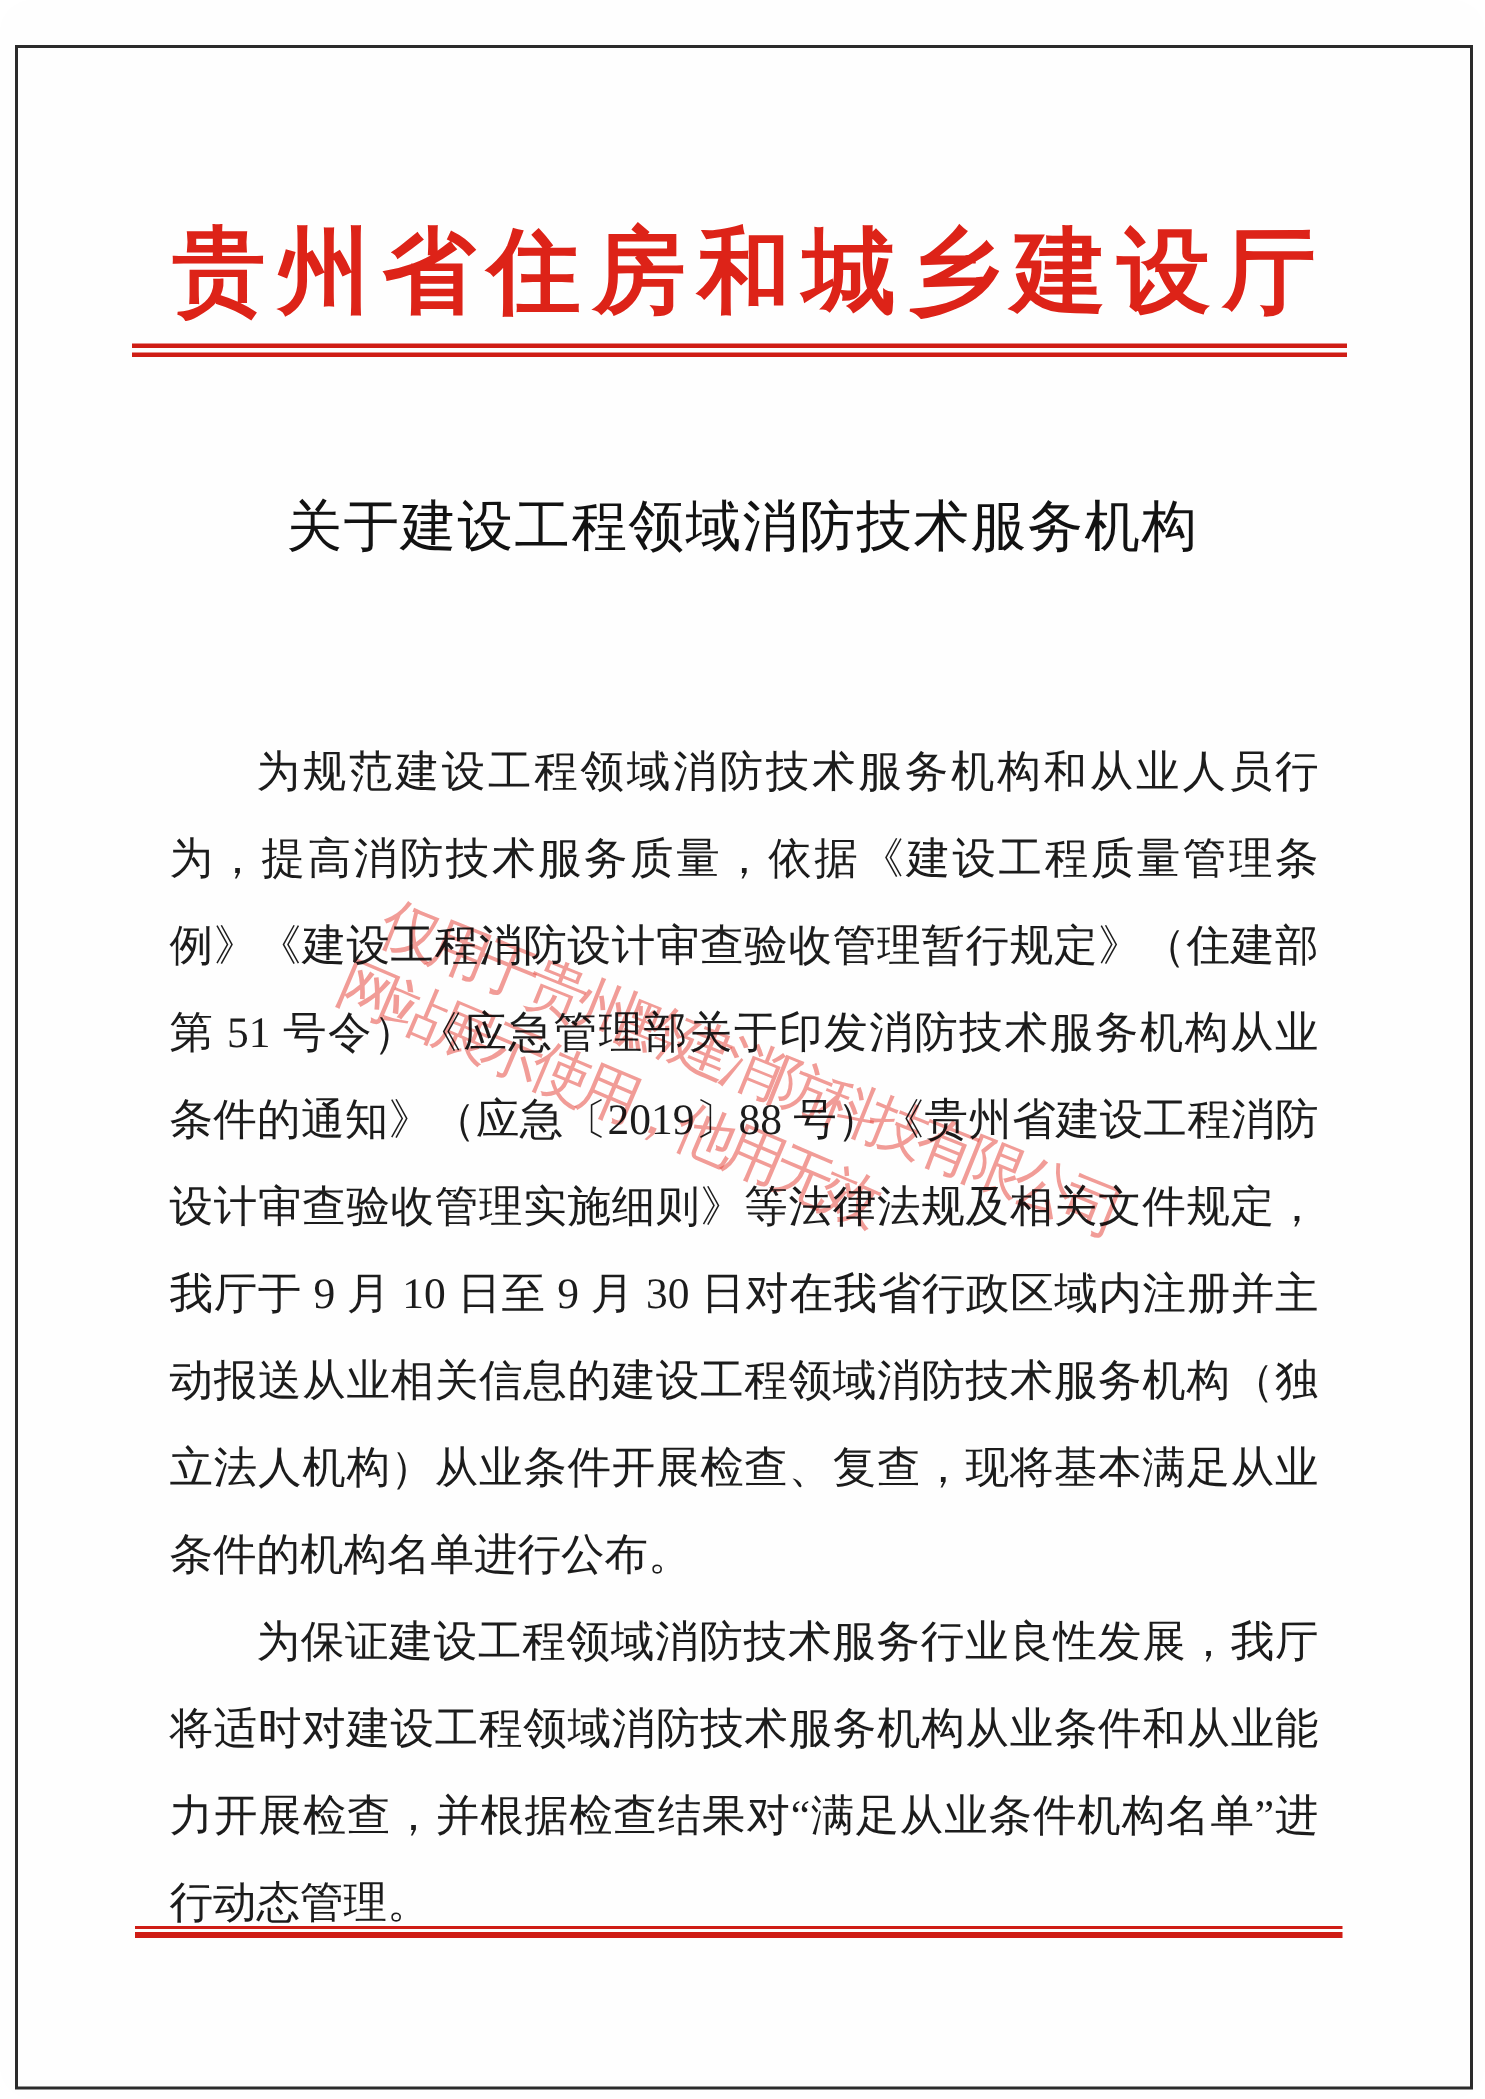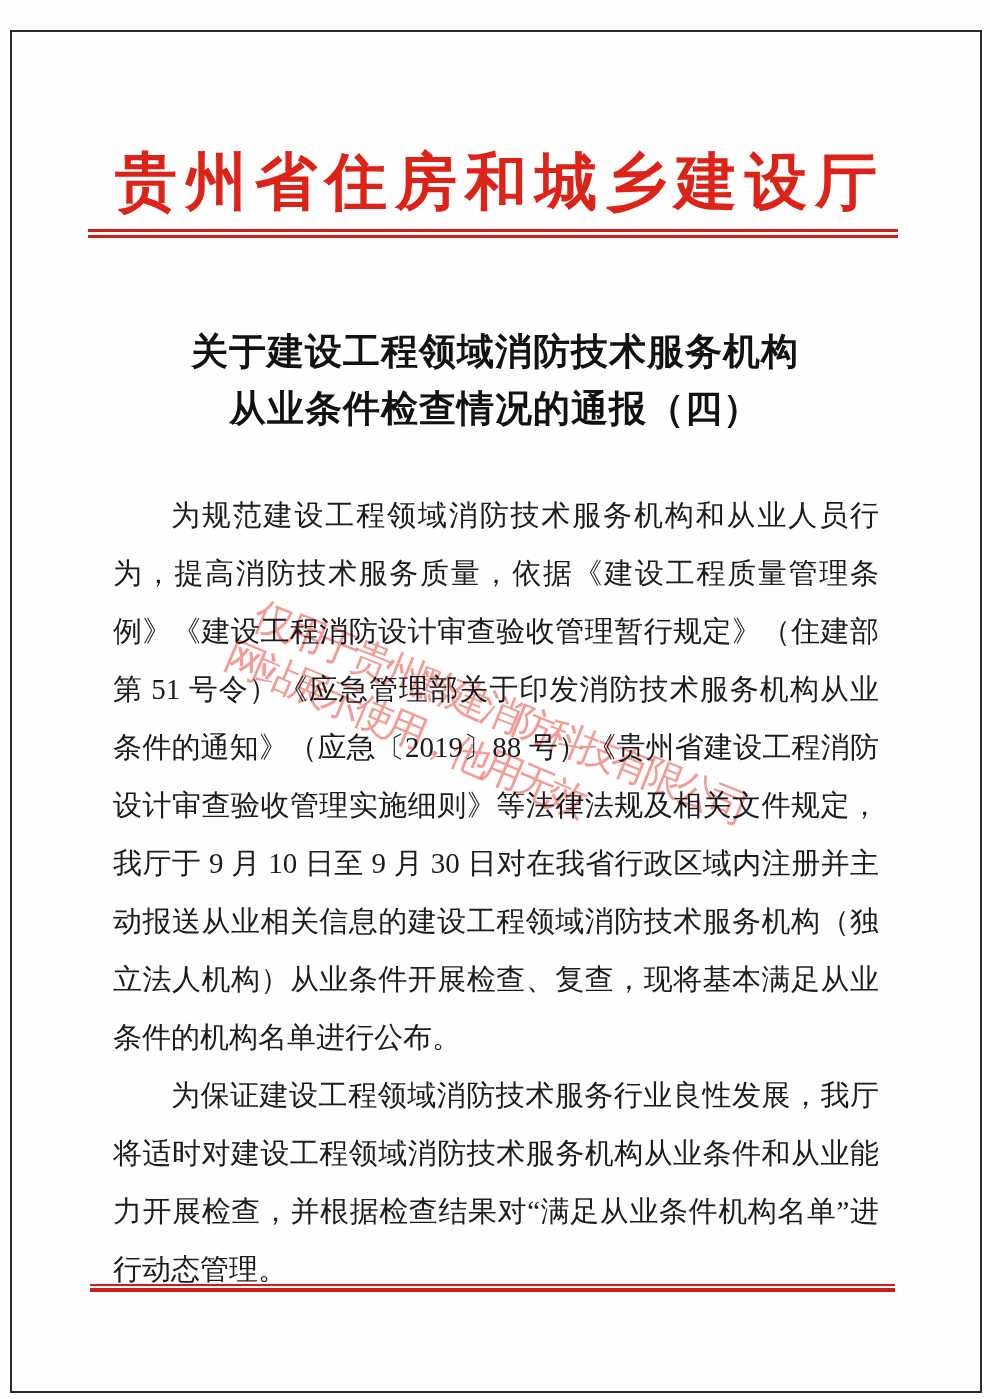--- a/index.html
+++ b/index.html
@@ -60,21 +60,21 @@
     height: 2px;
   }
   .doc-title {
     position: absolute;
     top: 323px;
     left: 0;
     width: 100%;
     text-align: center;
     color: #121212;
     font-size: 37px;
-    font-weight: bold;
+    font-weight: normal;
     line-height: 57px;
     letter-spacing: 1px;
   }
   .body-text {
     position: absolute;
     top: 486px;
     left: 113px;
     width: 766px;
     color: #1c1c1c;
     font-size: 29px;
@@ -117,21 +117,20 @@
 <div class="page">
 
   <div class="page-border"></div>
 
   <div class="letterhead">贵州省住房和城乡建设厅</div>
 
   <div class="rule top-rule"></div>
 
   <div class="doc-title">
     <div>关于建设工程领域消防技术服务机构</div>
-    <div>从业条件检查情况的通报（四）</div>
   </div>
 
   <div class="body-text">
     <p class="para">为规范建设工程领域消防技术服务机构和从业人员行为，提高消防技术服务质量，依据《建设工程质量管理条例》《建设工程消防设计审查验收管理暂行规定》（住建部第 51 号令）《应急管理部关于印发消防技术服务机构从业条件的通知》（应急〔2019〕88 号）《贵州省建设工程消防设计审查验收管理实施细则》等法律法规及相关文件规定，我厅于 9 月 10 日至 9 月 30 日对在我省行政区域内注册并主动报送从业相关信息的建设工程领域消防技术服务机构（独立法人机构）从业条件开展检查、复查，现将基本满足从业条件的机构名单进行公布。</p>
     <p class="para">为保证建设工程领域消防技术服务行业良性发展，我厅将适时对建设工程领域消防技术服务机构从业条件和从业能力开展检查，并根据检查结果对“满足从业条件机构名单”进行动态管理。</p>
   </div>
 
   <div class="watermark wm1">仅用于贵州黔建消防科技有限公司</div>
   <div class="watermark wm2">网站展示使用，他用无效</div>
 

